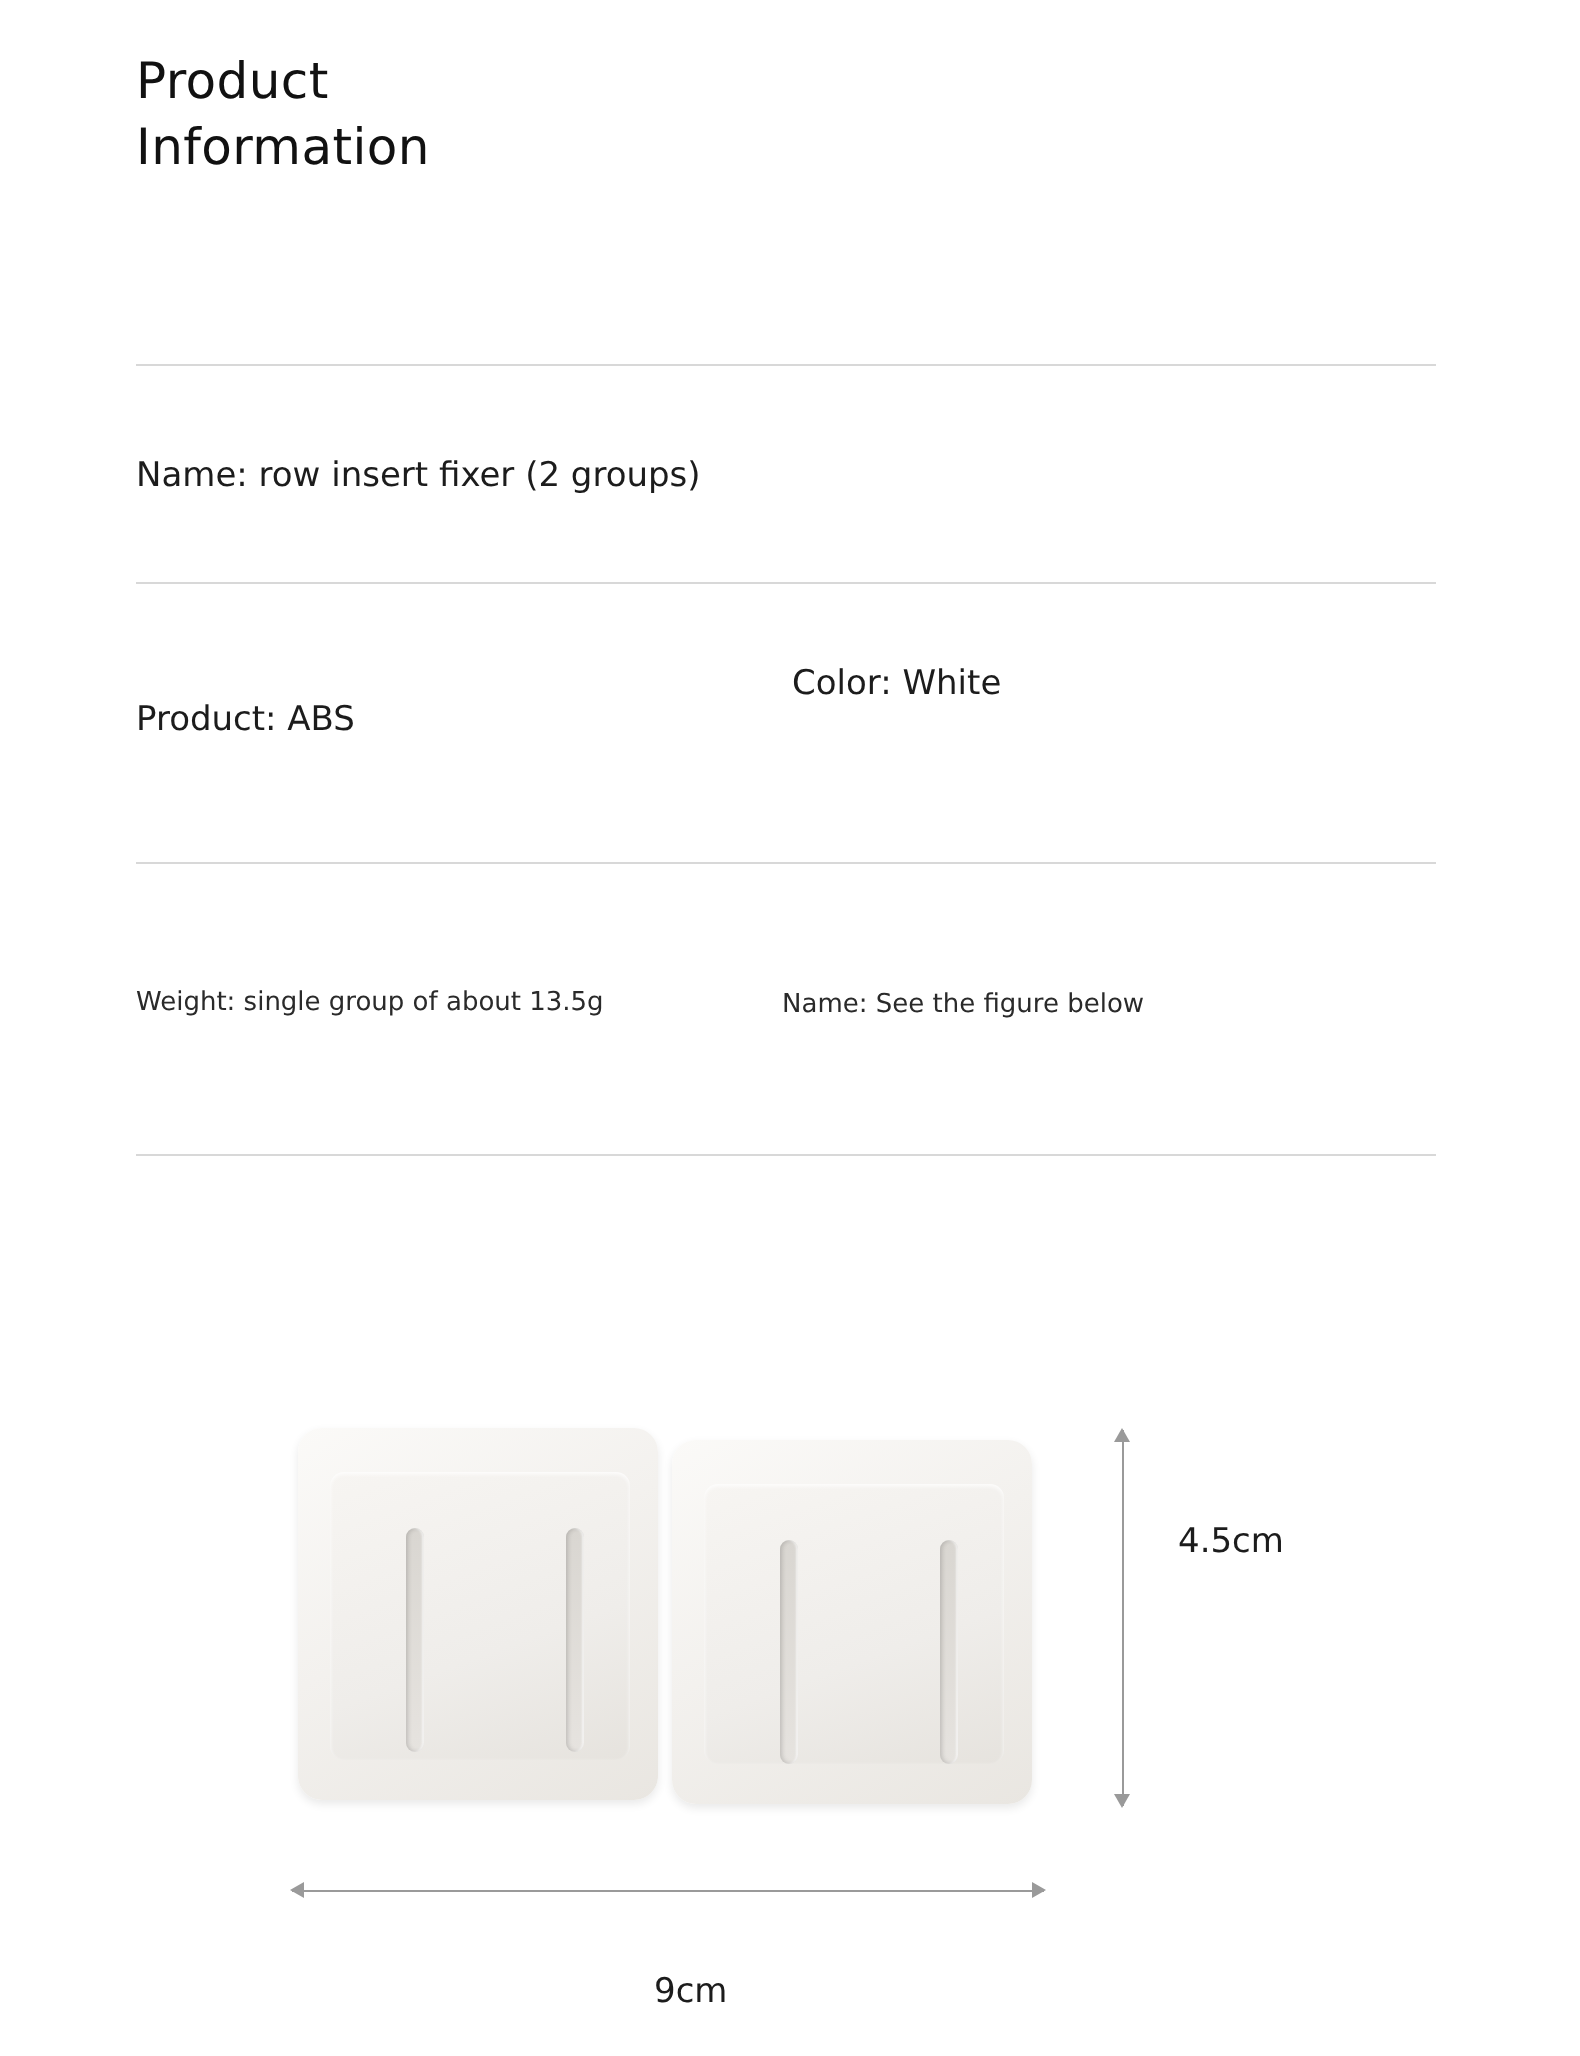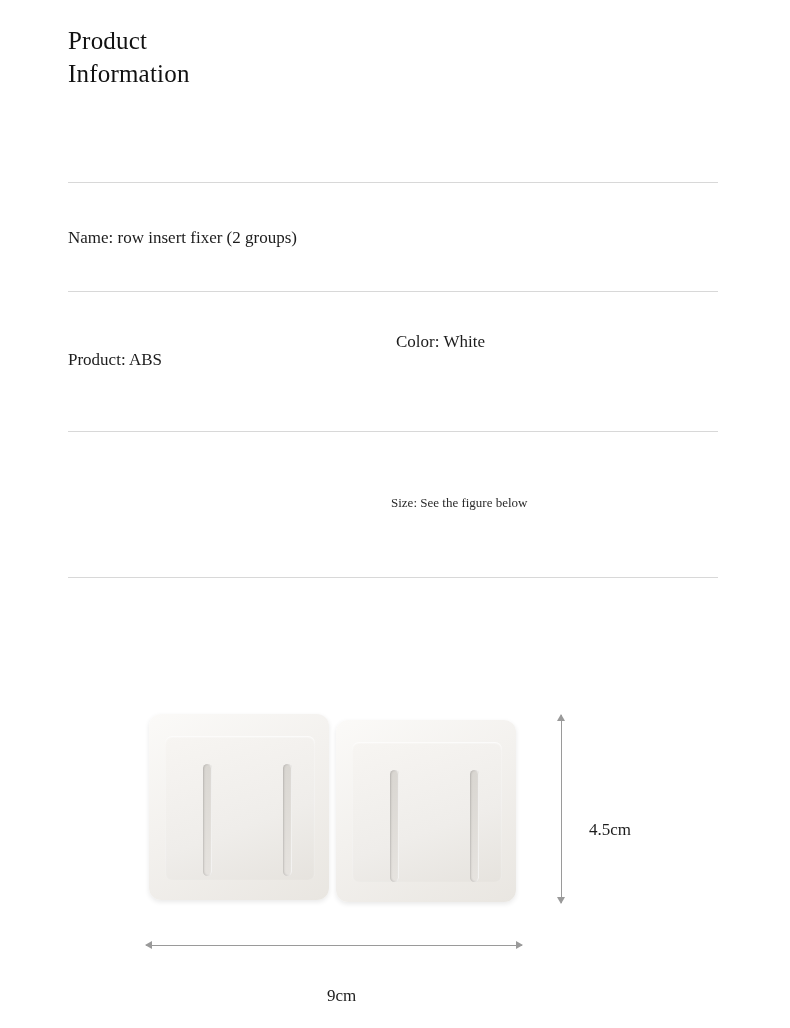--- a/index.html
+++ b/index.html
@@ -13,21 +13,20 @@
     font-family: "DejaVu Sans", sans-serif;
     color: #1a1a1a;
     position: relative;
     overflow: hidden;
   }
 
   .page {
     position: relative;
     width: 726px;
     height: 1028px;
-    font-family: Liberation Serif, serif;
   }
 
   
   .heading {
     position: absolute;
     left: 68px;
     top: 24px;
     font-size: 25px;
     line-height: 1.32;
     font-weight: 400;
@@ -151,21 +150,21 @@
   }
   .dim-h::before { left: -1px; border-right: 7px solid #9a9a9a; }
   .dim-h::after  { right: -1px; border-left: 7px solid #9a9a9a; }
 
   .dim-label {
     position: absolute;
     font-size: 17px;
     color: #1c1c1c;
     white-space: nowrap;
   }
-  .dim-label-height { left: 589px; top: 820px; }
+  .dim-label-height { left: 589px; top: 761px; }
   .dim-label-width  { left: 327px; top: 986px; }
 </style>
 </head>
 <body>
 
 <div class="page">
 
   <div class="heading">Product
 Information</div>
 
@@ -174,22 +173,23 @@
   <div class="spec spec-name">Name: row insert fixer (2 groups)</div>
 
   <div class="rule rule-2"></div>
 
   <div class="spec spec-material">Product: ABS</div>
 
   <div class="spec spec-color">Color: White</div>
 
   <div class="rule rule-3"></div>
 
-
-  <div class="spec-small spec-size">Size: See the figure below</div>
+  <div class="spec-small spec-weight">Weight: single group of about 13.5g</div>
+
+  <div class="spec-small spec-size">Name: See the figure below</div>
 
   <div class="rule rule-4"></div>
 
   <div class="figure">
     <div class="part part-left">
       <div class="part-inner">
         <div class="slot slot-a"></div>
         <div class="slot slot-b"></div>
       </div>
     </div>

